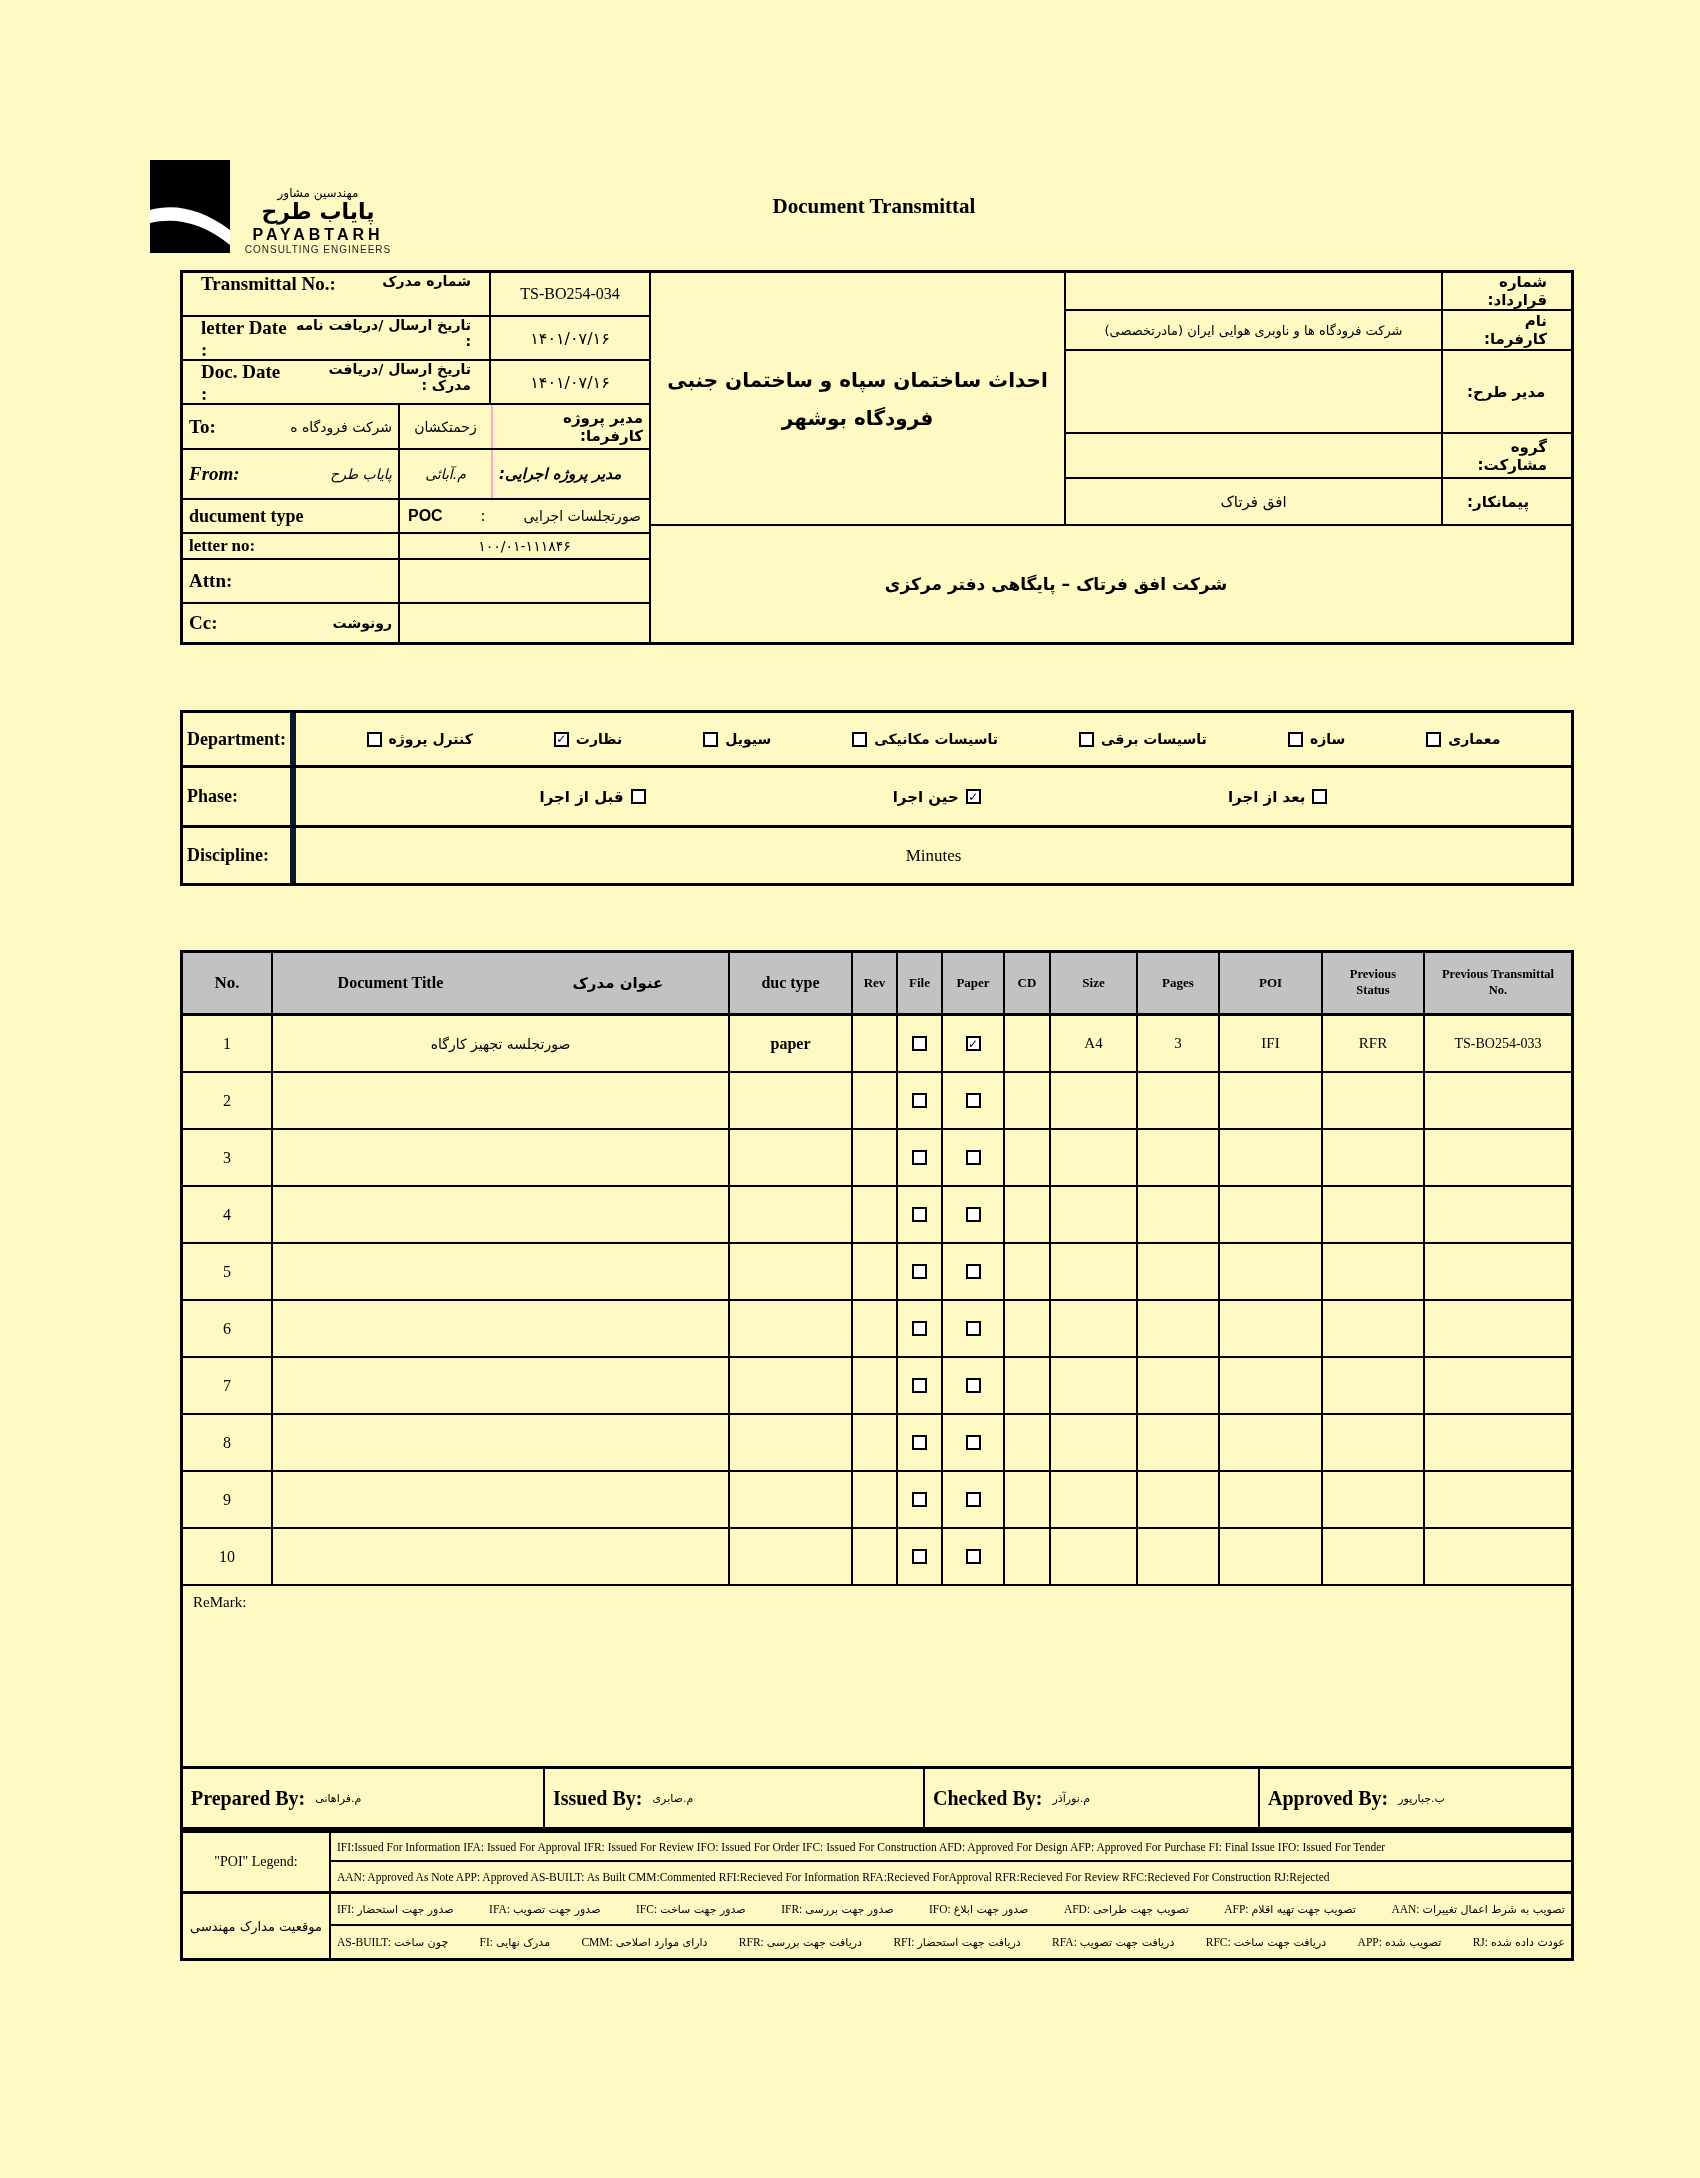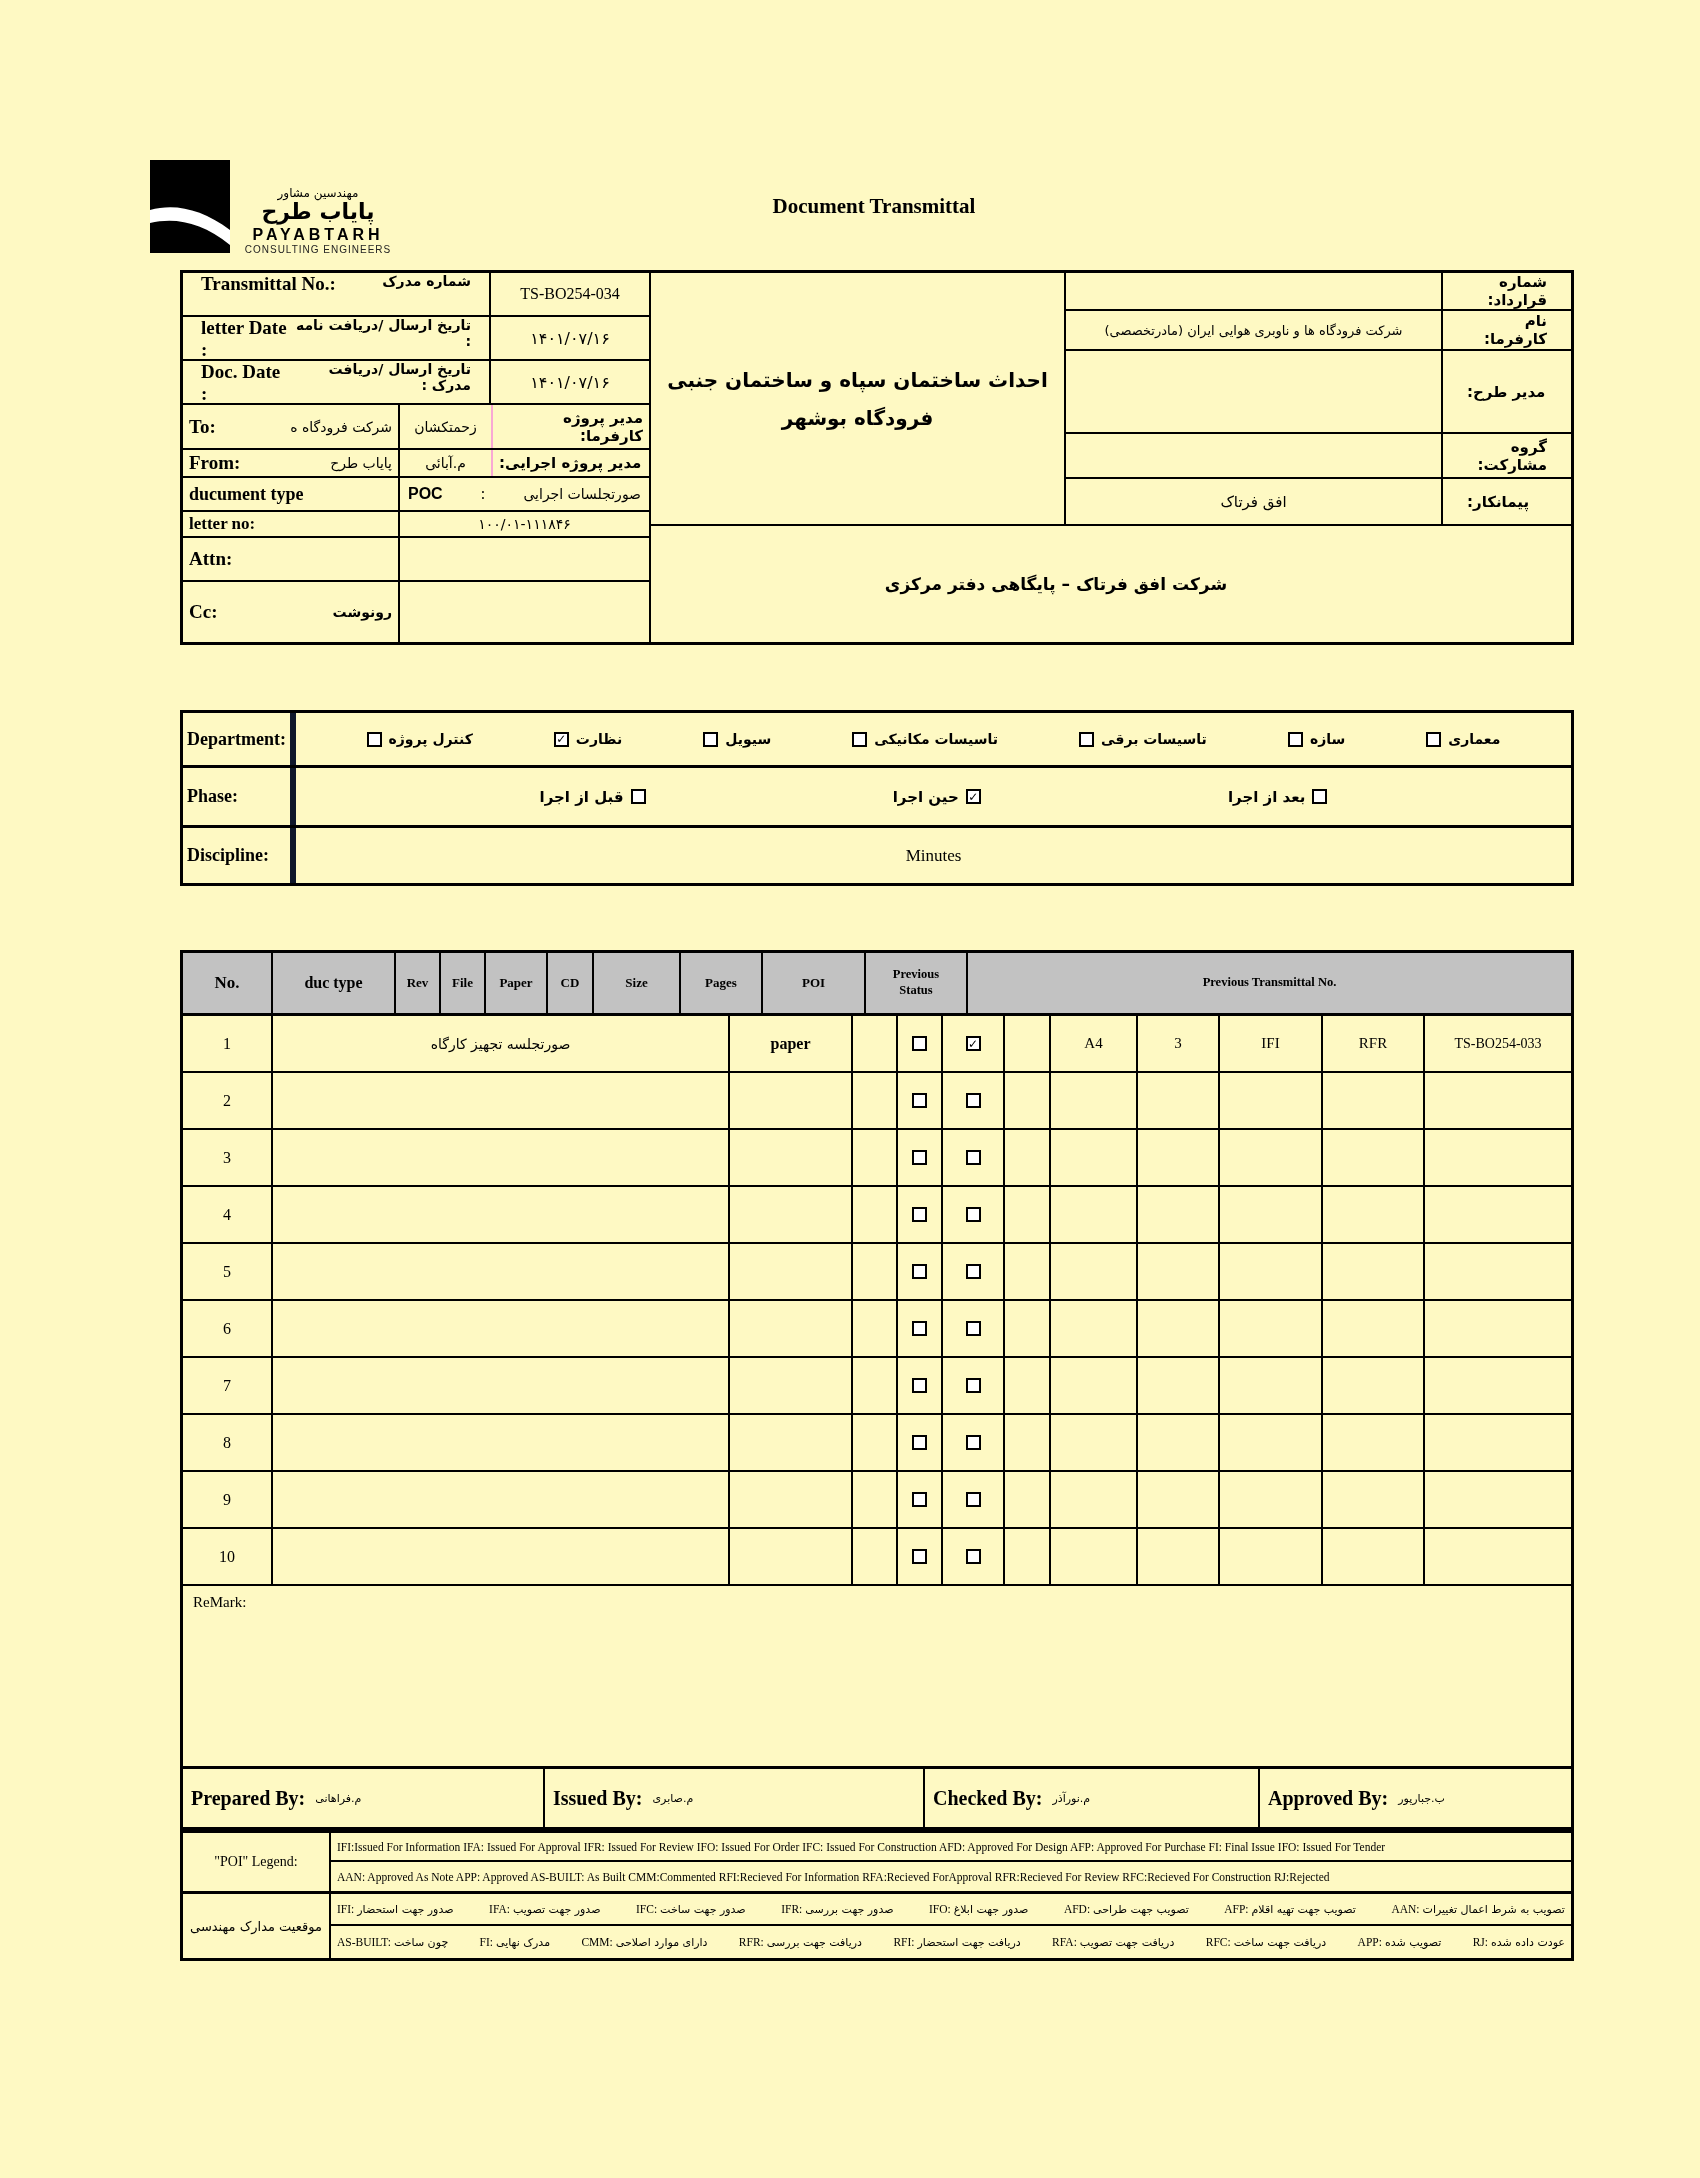--- a/index.html
+++ b/index.html
@@ -136,21 +136,21 @@
         <div class="val num">۱۴۰۱/۰۷/۱۶</div>
       </div>
       <div class="t1row" style="height:45px;">
         <div class="c1">
             <span class="en19">To:</span>
             <span class="fa" style="font-size:14px;">شرکت فرودگاه ه</span>
           </div>
         <div class="c2 fa">زحمتکشان</div>
         <div class="c3 fa">مدیر پروژه کارفرما:</div>
       </div>
-      <div class="t1row" style="height:28px;">
+      <div class="t1row" style="height:50px;font-style:italic;">
         <div class="c1">
             <span class="en19">From:</span>
             <span class="fa" style="font-size:14px;">پایاب طرح</span>
           </div>
         <div class="c2 fa">م.آبائی</div>
         <div class="c3 fa">مدیر پروژه اجرایی:</div>
       </div>
       <div class="t1row" style="height:34px;">
         <div class="c1" style="width:215px;">
             <span class="b" style="font-size:18px;">ducument type</span>
@@ -288,20 +288,24 @@
     </div>
     <div class="t2row h55">
       <div class="t2lab">Discipline:</div>
       <div class="t2center">Minutes</div>
     </div>
   </div>
 
   <div class="t3">
     <div class="hrow">
       <div class="h cno" style="font-size:17px;">No.</div>
+      <div class="h cti hti">
+        <span>Document Title</span>
+        <span class="fa" style="font-size:15px;">عنوان مدرک</span>
+      </div>
       <div class="h cdu" style="font-size:16px;">duc type</div>
       <div class="h crev">Rev</div>
       <div class="h cfile">File</div>
       <div class="h cpap">Paper</div>
       <div class="h ccd">CD</div>
       <div class="h csz" style="font-size:13px;">Size</div>
       <div class="h cpg" style="font-size:13px;">Pages</div>
       <div class="h cpoi" style="font-size:13px;">POI</div>
       <div class="h cps" style="font-size:12.5px;padding:0 10px;">Previous Status</div>
       <div class="h cpt" style="font-size:12.5px;padding:0 12px;">Previous Transmittal No.</div>

